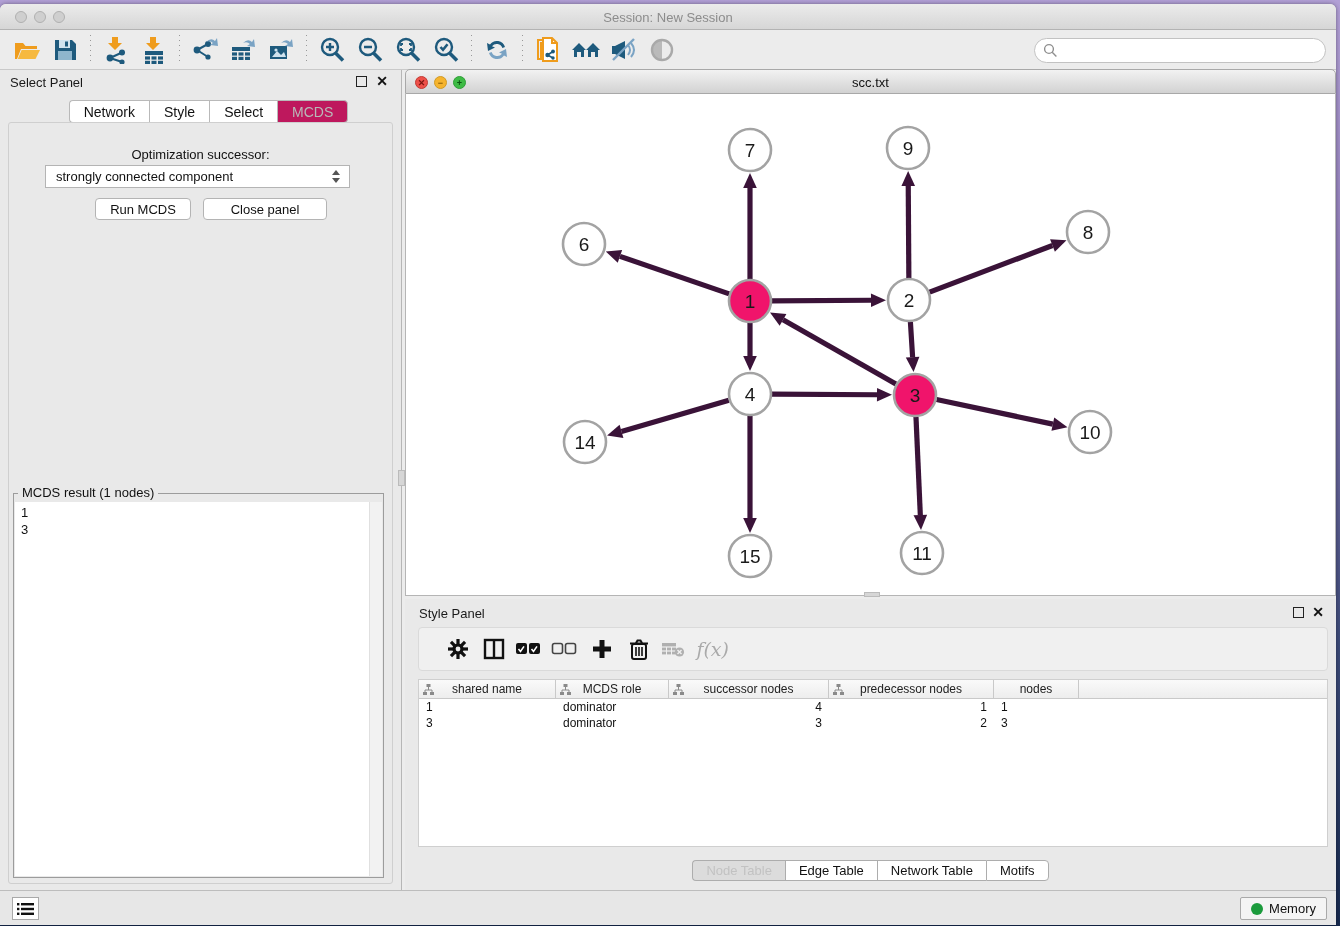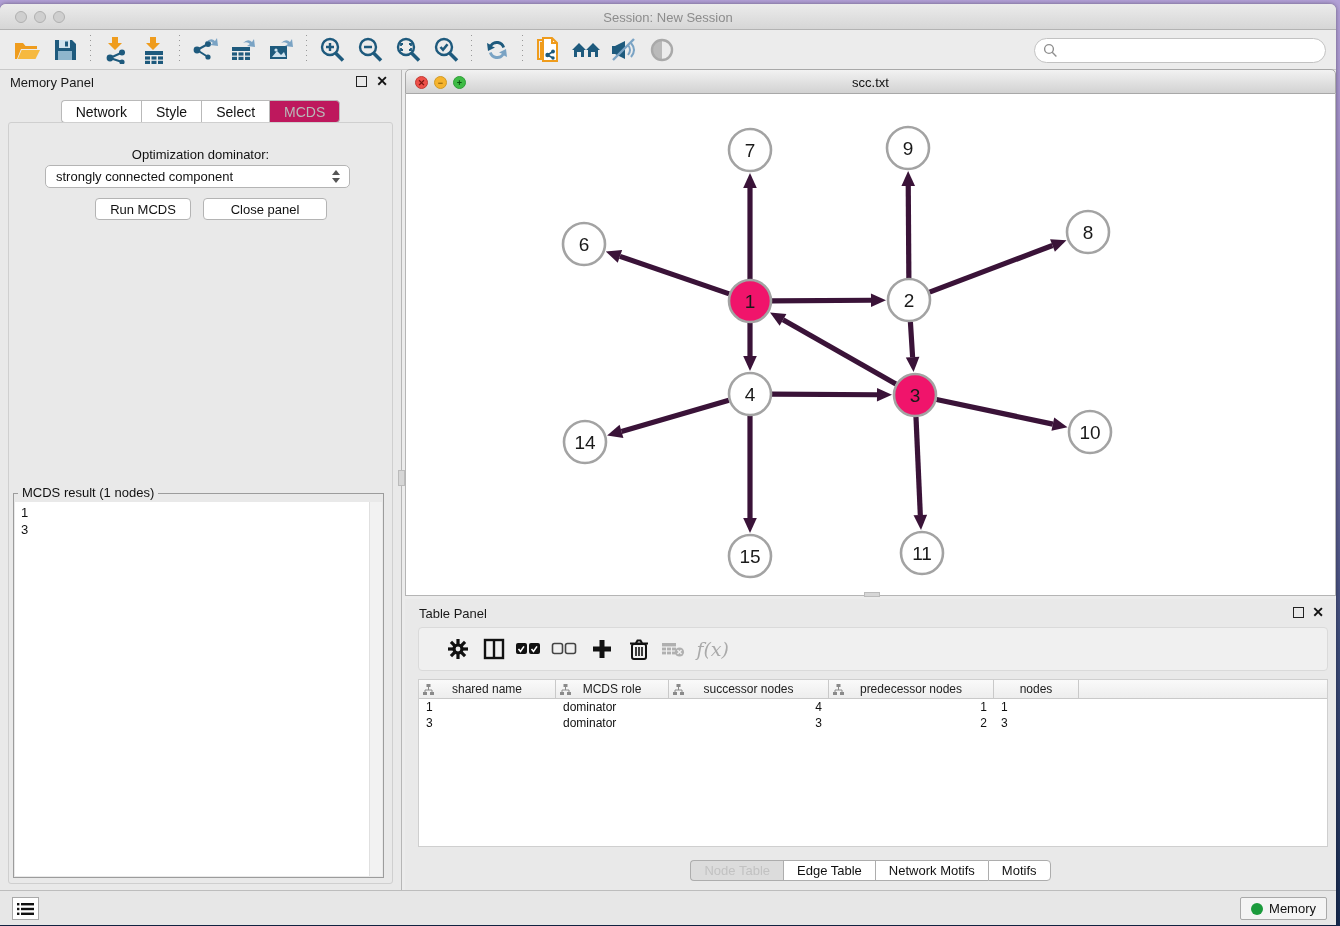--- a/index.html
+++ b/index.html
@@ -39,35 +39,35 @@
   #control-panel { position:absolute; left:0; top:0; width:402px; height:100%;
     background:#e9e9e9; border-right:1px solid #b6b6b6; }
   .panel-header { position:relative; height:24px; }
   .panel-title { position:absolute; left:10px; top:5px; font-size:13px; color:#1a1a1a; }
   .panel-float { position:absolute; top:6px; width:11px; height:11px;
     border:1.5px solid #222; cursor:pointer; }
   .panel-close { position:absolute; top:3px; font-size:14px; font-weight:bold;
     color:#111; cursor:pointer; line-height:16px; }
 
   
-  #cp-tabs { position:absolute; left:0; top:30px; width:100%; display:flex;
+  #cp-tabs { position:absolute; left:8px; top:30px; width:100%; display:flex;
     justify-content:center; }
   .cp-tab { height:23px; padding:0 14px; font-size:14px; line-height:22px;
     background:#fff; border:1px solid #b9b9b9; border-right:none; cursor:pointer;
     color:#111; }
   .cp-tab:first-child { border-radius:4px 0 0 4px; }
   .cp-tab:last-child { border-right:1px solid #b9b9b9; border-radius:0 4px 4px 0; }
   .cp-tab.disabled-selected { background:#be185d; color:#b9b9b9; }
   #cp-content { position:absolute; left:8px; right:8px; top:52px; bottom:6px;
     border:1px solid #cfcfcf; border-radius:3px; background:#e9e9e9; }
 
   #opt-label { position:absolute; width:100%; text-align:center; top:24px;
     font-size:13px; color:#111; }
   #opt-select { position:absolute; left:36px; right:42px; top:42px; height:23px;
-    background:#fff; border:1px solid #b4b4b4; border-radius:5px;
+    background:#fff; border:1px solid #b4b4b4; border-radius:0;
     font-size:13px; line-height:21px; padding-left:10px; color:#111; cursor:pointer; }
   .stepper { position:absolute; right:8px; top:4px; width:9px; }
   .stepper div { width:0; height:0; border-left:4.5px solid transparent;
     border-right:4.5px solid transparent; }
   .step-up { border-bottom:5px solid #555; margin-bottom:3px; }
   .step-down { border-top:5px solid #555; }
   .cp-btn { position:absolute; top:75px; height:22px; background:#fff;
     border:1px solid #b4b4b4; border-radius:4px; font-size:13px;
     font-family:"Liberation Sans",sans-serif; cursor:pointer; color:#111; }
 
@@ -299,32 +299,32 @@
         <path d="M9.2 9.2 L13.4 13.4" stroke="#8f8f8f" stroke-width="1.4"></path>
       </svg>
       <input type="text" placeholder="" style="">
     </div>
   </div>
 
   <div id="content">
 
     <div id="control-panel">
       <div class="panel-header">
-        <span class="panel-title">Memory Panel</span>
+        <span class="panel-title">Select Panel</span>
         <span class="panel-float" style="right:34px"></span>
         <span class="panel-close" style="right:13px">✕</span>
       </div>
       <div id="cp-tabs">
         <span class="cp-tab">Network</span>
         <span class="cp-tab">Style</span>
         <span class="cp-tab">Select</span>
         <span class="cp-tab disabled-selected">MCDS</span>
       </div>
       <div id="cp-content">
-        <div id="opt-label">Optimization dominator:</div>
+        <div id="opt-label">Optimization successor:</div>
         <div id="opt-select">
           <span>strongly connected component</span>
           <span class="stepper">
             <div class="step-up"></div>
                 <div class="step-down"></div>
           </span>
         </div>
         <button class="cp-btn" style="left:86px;width:96px">Run MCDS</button>
         <button class="cp-btn" style="left:194px;width:124px">Close panel</button>
 
@@ -399,21 +399,21 @@
               <text x="344" y="468.5" text-anchor="middle" font-size="19" fill="#1a1a1a" font-family="&quot;Liberation Sans&quot;, sans-serif">15</text>
               <circle cx="516" cy="459" r="21" fill="#ffffff" stroke="#a3a3a3" stroke-width="2.6"></circle>
               <text x="516" y="465.5" text-anchor="middle" font-size="19" fill="#1a1a1a" font-family="&quot;Liberation Sans&quot;, sans-serif">11</text>
             </svg>
         <div class="grip" style="left:458px;bottom:-2px;width:16px;height:5px"></div>
       </div>
     </div>
 
     <div id="table-panel">
       <div class="panel-header">
-        <span class="panel-title" style="left:14px;top:7px">Table Panel</span>
+        <span class="panel-title" style="left:14px;top:7px">Style Panel</span>
         <span class="panel-float" style="right:32px;top:8px"></span>
         <span class="panel-close" style="right:12px;top:5px">✕</span>
       </div>
 
       <div id="tp-toolbar">
         <button class="tp-btn">
           <svg width="22" height="22" viewBox="0 0 22 22">
             <g fill="#111">
               <circle cx="11" cy="11" r="5.6"></circle>
               <rect x="9.4" y="1" width="3.2" height="20"></rect>
@@ -525,21 +525,21 @@
                 <div class="td c2 ar">3</div>
                 <div class="td c3 ar">2</div>
                 <div class="td c4 al">3</div>
               </div>
             </div>
       </div>
 
       <div id="tp-tabs">
         <span class="tp-tab selected">Node Table</span>
         <span class="tp-tab">Edge Table</span>
-        <span class="tp-tab">Network Motifs</span>
+        <span class="tp-tab">Network Table</span>
         <span class="tp-tab">Motifs</span>
       </div>
     </div>
   </div>
 
   <div id="status-bar">
     <button id="list-btn">
       <svg width="17" height="14" viewBox="0 0 17 14">
         <g fill="#111">
           <rect x="0" y="1" width="2.4" height="2.4"></rect>

